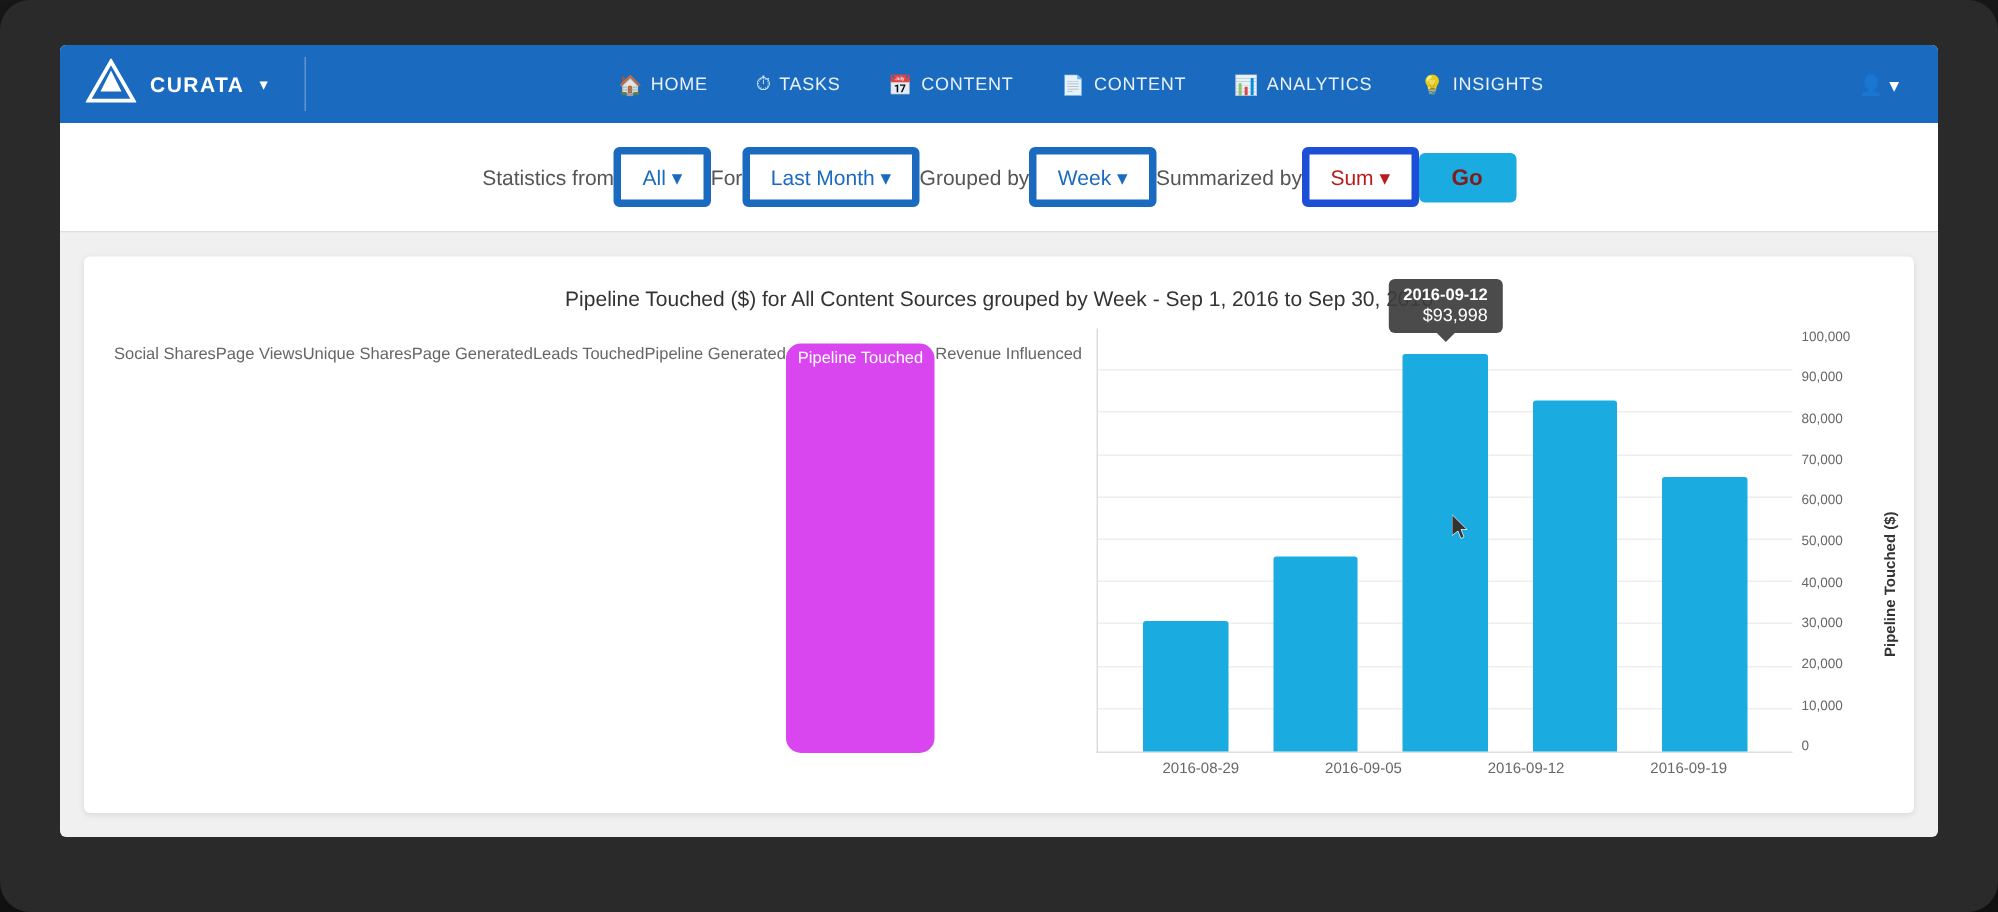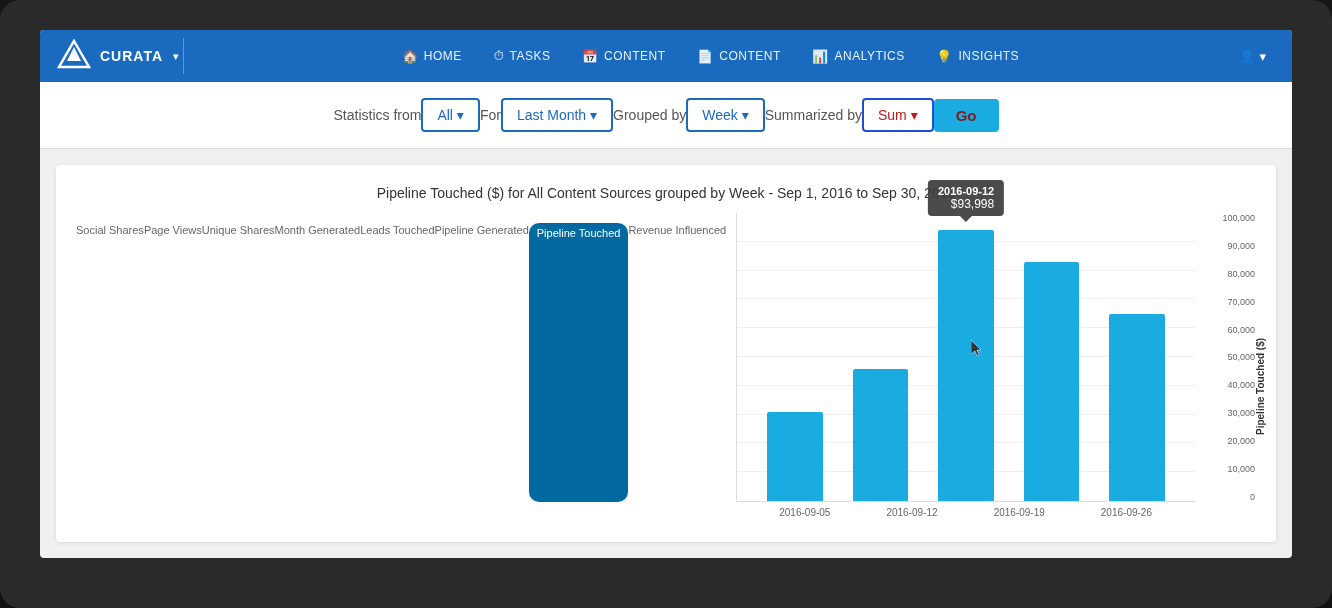--- a/index.html
+++ b/index.html
@@ -36,21 +36,21 @@
       align-items: center;
       padding: 0 16px;
       height: 52px;
       flex-shrink: 0;
     }
     .nav-brand {
       display: flex;
       align-items: center;
       gap: 8px;
       border-right: 1px solid rgba(255,255,255,0.3);
-      padding-right: 4px;
+      padding-right: 24px;
       margin-right: 8px;
     }
     .nav-logo {
       width: 36px;
       height: 36px;
       display: flex;
       align-items: center;
       justify-content: center;
     }
     .nav-brand-name {
@@ -93,21 +93,21 @@
       justify-content: center;
       padding: 16px 20px;
       flex-shrink: 0;
       border-bottom: 1px solid #ddd;
     }
     .filter-label {
       color: #555;
       font-size: 14px;
     }
     .filter-select {
-      border: 2px solid #1d4ed8;
+      border: 5px solid #1d4ed8;
       border-radius: 4px;
       padding: 7px 14px;
       font-size: 14px;
       color: #333;
       background: white;
       cursor: pointer;
       display: flex;
       align-items: flex-start;
       gap: 6px;
     }
@@ -156,21 +156,21 @@
       padding: 10px 10px 30px 10px;
       min-width: 130px;
     }
     .legend-item {
       font-size: 11px;
       color: #666;
       text-align: right;
       line-height: 1.4;
     }
     .legend-item.active {
-      background: #0369a1;
+      background: #d946ef;
       color: white;
       padding: 3px 8px;
       border-radius: 10px;
       font-size: 11px;
     }
     .chart-main {
       flex: 1;
       position: relative;
       display: flex;
       flex-direction: column;
@@ -269,21 +269,21 @@
     .y-axis-right {
       display: flex;
       flex-direction: column;
       justify-content: space-between;
       padding: 0 0 30px 6px;
       width: 60px;
     }
     .y-label-right {
       font-size: 9px;
       color: #666;
-      text-align: right;
+      text-align: left;
     }
   </style>
 </head>
 <body>
 
 <div class="laptop-frame">
   <div class="screen">
 
     <nav class="navbar">
       <div class="nav-brand">
@@ -346,21 +346,21 @@
     </div>
 
     <div class="chart-container">
       <div class="chart-title">Pipeline Touched ($) for All Content Sources grouped by Week - Sep 1, 2016 to Sep 30, 2016</div>
       <div class="chart-body">
 
         <div class="chart-legend">
           <div class="legend-item">Social Shares</div>
           <div class="legend-item">Page Views</div>
           <div class="legend-item">Unique Shares</div>
-          <div class="legend-item">Month Generated</div>
+          <div class="legend-item">Page Generated</div>
           <div class="legend-item">Leads Touched</div>
           <div class="legend-item">Pipeline Generated</div>
           <div class="legend-item active">Pipeline Touched</div>
           <div class="legend-item">Revenue Influenced</div>
         </div>
 
         <div class="chart-main">
           <div class="chart-plot">
 
             <div class="gridlines">
@@ -400,24 +400,24 @@
             </div>
 
             <div style="position:absolute;top:44%;left:51%;width:12px;height:18px;pointer-events:none;">
               <svg width="12" height="18" viewBox="0 0 12 18">
                 <polygon points="0,0 0,14 4,11 6,16 8,15 6,10 10,10" fill="#333" stroke="white" stroke-width="0.5"></polygon>
               </svg>
             </div>
           </div>
 
           <div class="x-axis">
+            <div class="x-label">2016-08-29</div>
             <div class="x-label">2016-09-05</div>
             <div class="x-label">2016-09-12</div>
             <div class="x-label">2016-09-19</div>
-            <div class="x-label">2016-09-26</div>
           </div>
         </div>
 
         <div style="display:flex;flex-direction:row;">
           <div class="y-axis-right">
             <div class="y-label-right">100,000</div>
             <div class="y-label-right">90,000</div>
             <div class="y-label-right">80,000</div>
             <div class="y-label-right">70,000</div>
             <div class="y-label-right">60,000</div>

